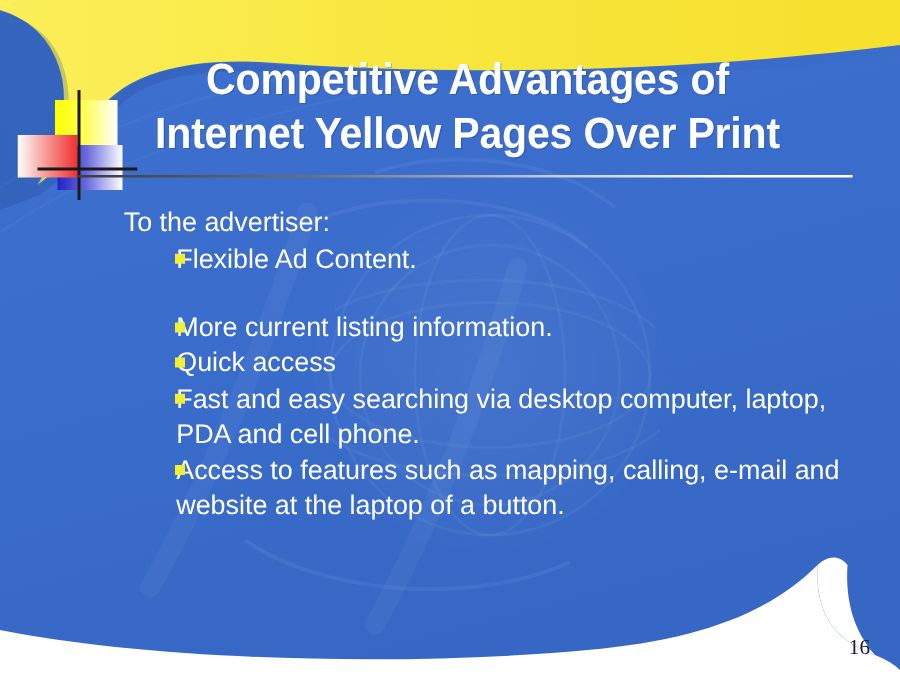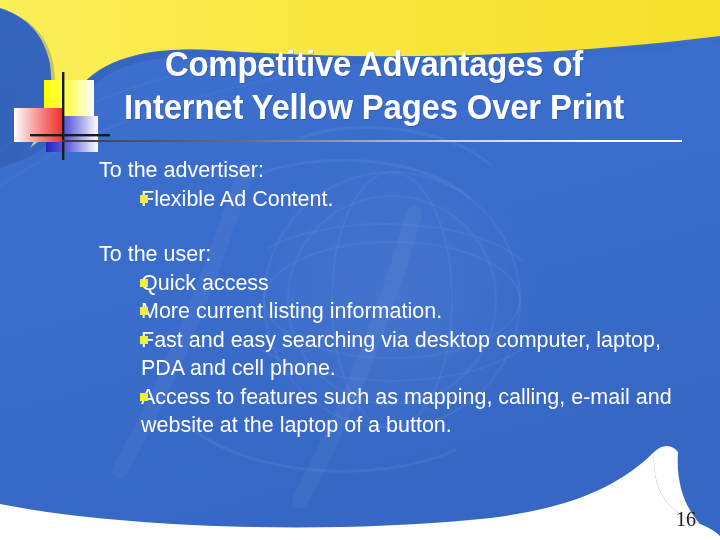--- a/index.html
+++ b/index.html
@@ -65,21 +65,21 @@
     top: 140px;
     width: 620px;
     height: 2px;
     background: linear-gradient(to right, #3c3c3c 0%, #6d6f77 30%, #c9cdd6 62%, #ffffff 88%, #ffffff 100%);
   }
 
   
   #body-block {
     position: absolute;
     left: 99px;
-    top: 156px;
+    top: 164px;
     width: 610px;
   }
   .grp { margin: 0; }
   .grp-head {
     font-size: 21.5px;
     line-height: 29px;
     color: #ffffff;
     white-space: nowrap;
   }
   .bullets {
@@ -106,21 +106,21 @@
   .spacer { height: 26px; }
 
   
   #page-number {
     position: absolute;
     left: 0;
     top: 508px;
     width: 696px;
     text-align: right;
     font-family: "Liberation Serif", serif;
-    font-size: 20px;
+    font-size: 17px;
     color: #1a1a1a;
   }
 </style>
 </head>
 <body>
 
 <div id="slide">
 
   <svg id="bg-svg" viewBox="0 0 720 540" preserveAspectRatio="none">
     <defs>
@@ -238,29 +238,28 @@
         <li class="bullet">
           <span class="marker"></span>
           <span class="btext">Flexible Ad Content.</span>
         </li>
       </ul>
     </div>
 
     <div class="spacer"></div>
 
     <div class="grp">
-      <div class="grp-head">To the user:</div>
       <ul class="bullets">
         <li class="bullet">
           <span class="marker"></span>
+          <span class="btext">More current listing information.</span>
+        </li>
+        <li class="bullet">
+          <span class="marker"></span>
           <span class="btext">Quick access</span>
-        </li>
-        <li class="bullet">
-          <span class="marker"></span>
-          <span class="btext">More current listing information.</span>
         </li>
         <li class="bullet">
           <span class="marker"></span>
           <span class="btext">Fast and easy searching via desktop computer, laptop, PDA and cell phone.</span>
         </li>
         <li class="bullet">
           <span class="marker"></span>
           <span class="btext">Access to features such as mapping, calling, e-mail and website at the laptop of a button.</span>
         </li>
       </ul>

